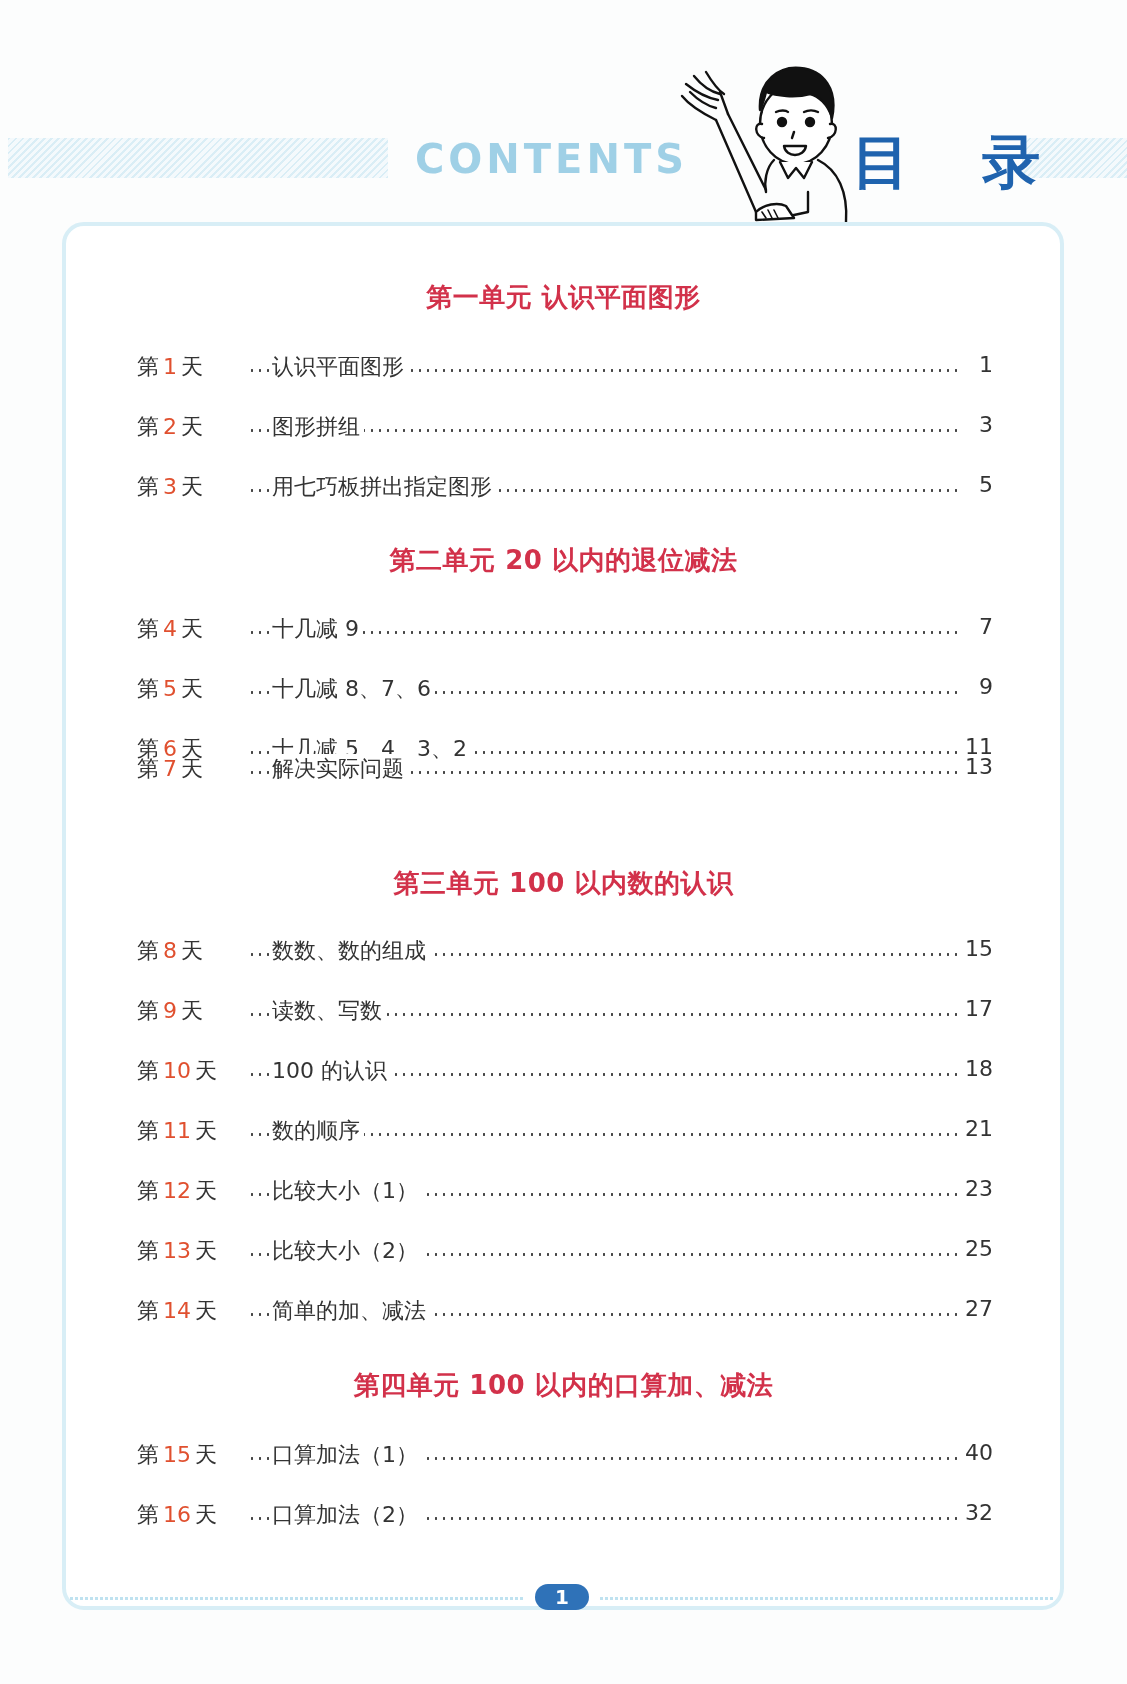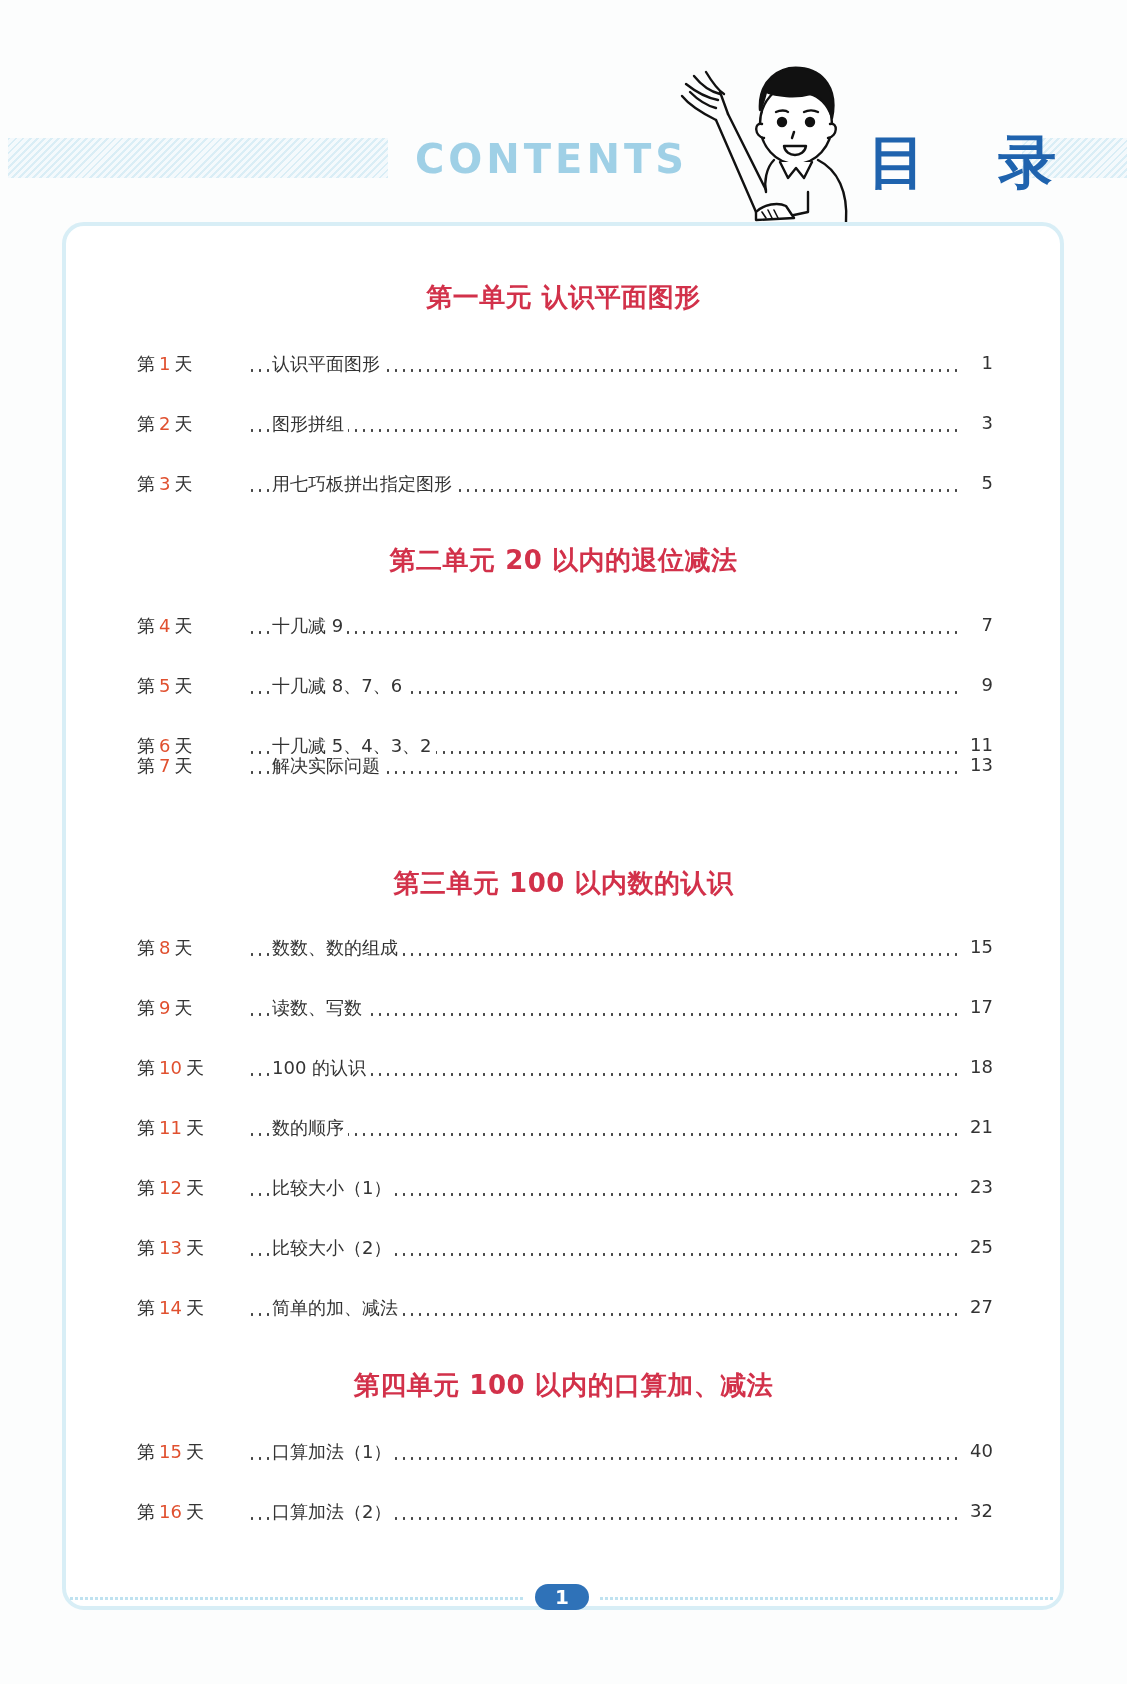--- a/index.html
+++ b/index.html
@@ -15,36 +15,36 @@
     .hatch.left { left: 8px; width: 380px; }
     .hatch.right { left: 1022px; width: 105px; }
     .contents-en {
       position: absolute; left: 415px; top: 136px; width: 250px;
       font-family: "DejaVu Sans", sans-serif; font-weight: bold; font-size: 40px;
       letter-spacing: 4px; color: #9fd0e6;
     }
     .contents-zh {
       position: absolute; left: 852px; top: 124px;
       font-family: "DejaVu Sans", sans-serif; font-weight: bold; font-size: 58px;
-      letter-spacing: 26px; color: #1f63ae; margin-left: 16px;
+      letter-spacing: 26px; color: #1f63ae;
     }
     .mascot { position: absolute; left: 668px; top: 62px; width: 190px; height: 166px; }
 
     
     .panel {
       position: absolute; left: 62px; top: 222px; width: 1002px; height: 1388px;
       border: 4px solid #d8eef6; border-radius: 22px; background: #ffffff;
     }
 
     
     .unit-title {
       position: absolute; left: 0; width: 1127px; text-align: center;
       font-weight: bold; font-size: 26px; color: #d2314a; letter-spacing: 0.5px;
     }
-    .row { position: absolute; left: 137px; width: 856px; height: 40px; font-size: 18px; color: #333; }
+    .row { position: absolute; left: 137px; width: 856px; height: 40px; font-size: 22px; color: #333; }
     .row .day { position: absolute; left: 0; top: 6px; white-space: nowrap; }
     .row .day .num { color: #e0502f; margin: 0 4px; }
     .row .title { position: absolute; left: 111px; top: 6px; white-space: nowrap; background: #fff; padding-right: 4px; z-index: 2; margin-left: 24px; }
     .row .leader {
       position: absolute; left: 111px; right: 34px; top: 23px; height: 3px;
       background-image: radial-gradient(circle, #444 1.1px, transparent 1.3px);
       background-size: 8px 3px; background-repeat: repeat-x; z-index: 1;
     }
     .row .page { position: absolute; right: 0; top: 6px; width: 32px; text-align: right; background: #fff; z-index: 2; }
 

